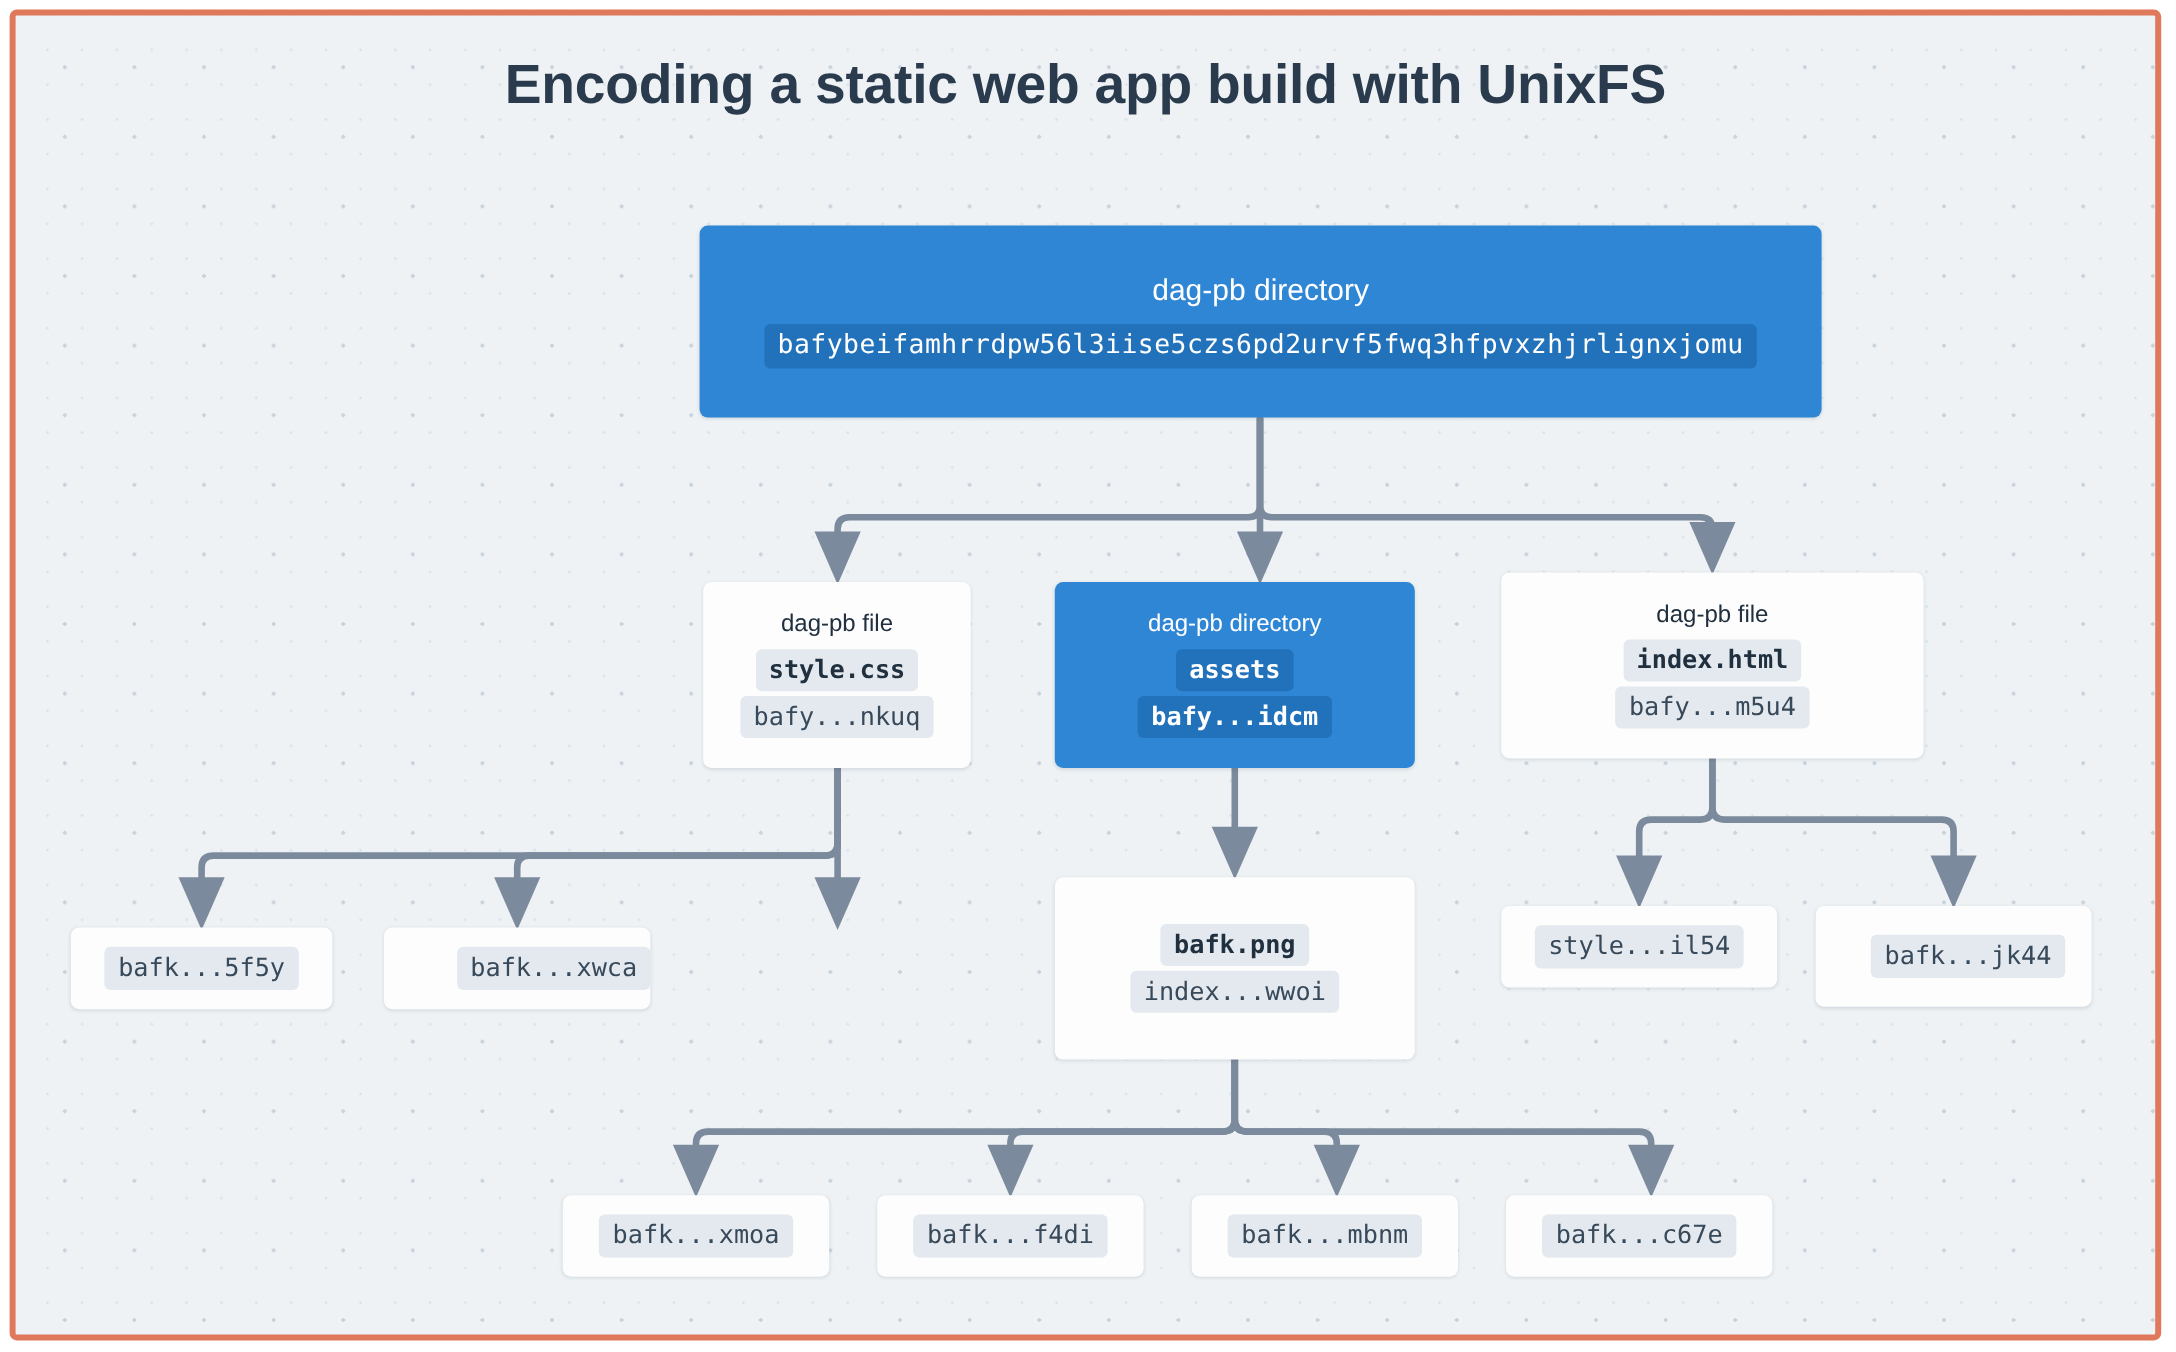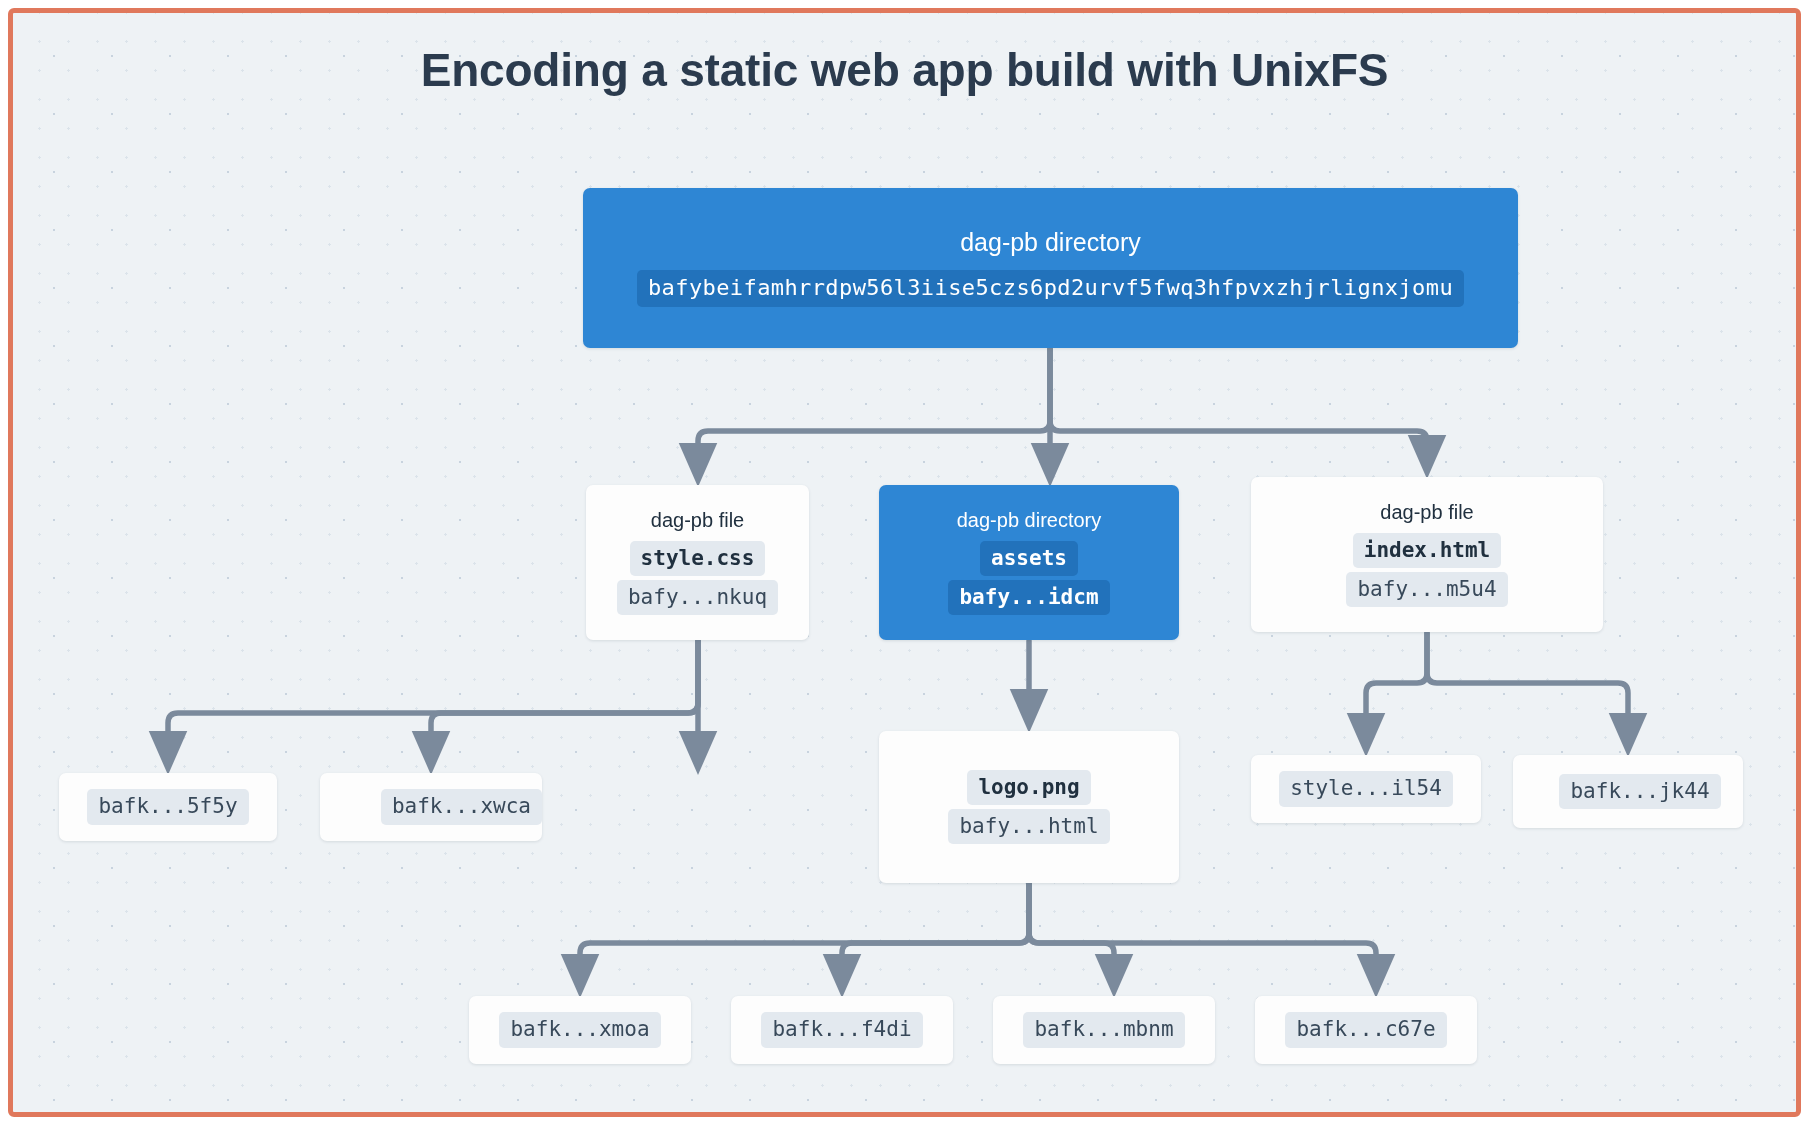--- a/index.html
+++ b/index.html
@@ -116,21 +116,21 @@
   #root-node      { left: 570px;  top: 175px; width: 935px;  height: 160px; }
   #node-style     { left: 573px;  top: 472px; width: 223px;  height: 155px; }
   #node-assets    { left: 866px;  top: 472px; width: 300px;  height: 155px; }
   #node-index     { left: 1238px; top: 464px; width: 352px;  height: 155px; }
 
   #leaf-5f5y      { left: 46px;   top: 760px; width: 218px;  height: 68px; }
   #leaf-xwca      { left: 307px;  top: 760px; width: 222px;  height: 68px; align-items: flex-end; }
   #leaf-zjtq      { left: 573px;  top: 760px; width: 223px;  height: 68px; }
   #node-logo      { left: 866px;  top: 718px; width: 300px;  height: 152px; }
   #leaf-il54      { left: 1238px; top: 742px; width: 230px;  height: 68px; }
-  #leaf-jk44      { left: 1500px; top: 742px; width: 230px;  height: 73px; padding-left: 24px; }
+  #leaf-jk44      { left: 1500px; top: 742px; width: 230px;  height: 84px; padding-left: 24px; }
 
   #leaf-xmoa      { left: 456px;  top: 983px; width: 222px;  height: 68px; }
   #leaf-f4di      { left: 718px;  top: 983px; width: 222px;  height: 68px; }
   #leaf-mbnm      { left: 980px;  top: 983px; width: 222px;  height: 68px; }
   #leaf-c67e      { left: 1242px; top: 983px; width: 222px;  height: 68px; }
 
   #root-node .type-label { font-size: 25px; margin-bottom: 10px; }
   #root-node .chip.cid {
     font-size: 22px;
     font-weight: normal;
@@ -198,22 +198,22 @@
   </div>
 
   <div id="leaf-5f5y" class="node light">
     <div class="chip cid">bafk...5f5y</div>
   </div>
   <div id="leaf-xwca" class="node light">
     <div class="chip cid">bafk...xwca</div>
   </div>
 
   <div id="node-logo" class="node light">
-    <div class="chip name">logo.png</div>
-    <div class="chip cid">bafy...html</div>
+    <div class="chip name">bafk.png</div>
+    <div class="chip cid">index...wwoi</div>
   </div>
 
   <div id="leaf-il54" class="node light">
     <div class="chip cid">style...il54</div>
   </div>
   <div id="leaf-jk44" class="node light">
     <div class="chip cid">bafk...jk44</div>
   </div>
 
   <div id="leaf-xmoa" class="node light">

